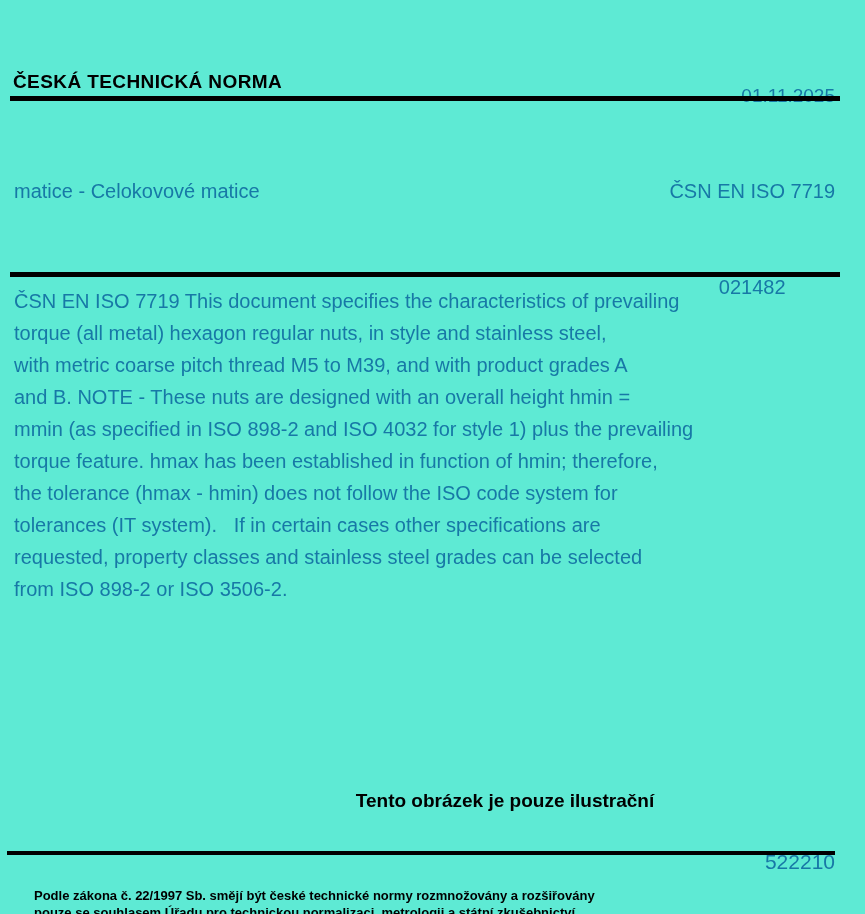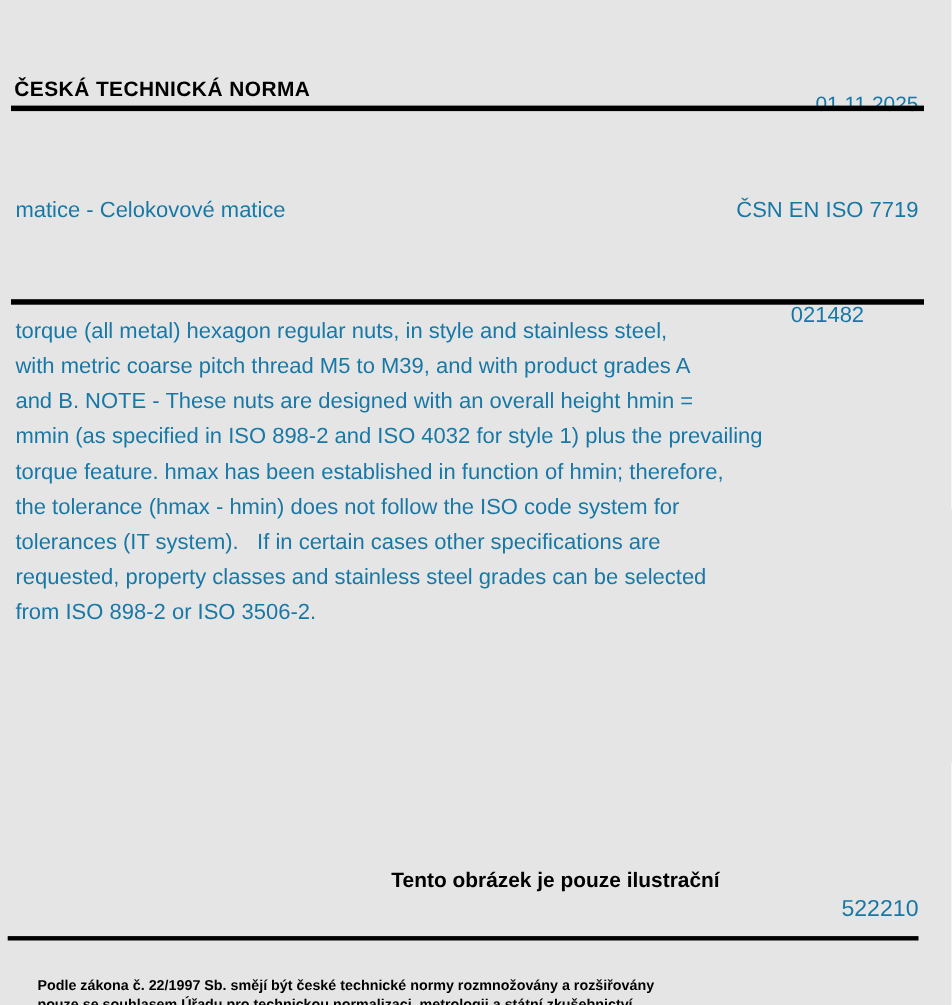--- a/index.html
+++ b/index.html
@@ -1,20 +1,20 @@
 <!DOCTYPE html>
 <html><head>
 <meta charset="utf-8">
 <style>
   html, body { margin: 0; padding: 0; background: #ffffff; }
   .page {
     position: relative;
     width: 865px;
     height: 914px;
-    background: #e5e5e5;
+    background: #5eead4;
     font-family: "Liberation Sans", "DejaVu Sans", sans-serif;
     overflow: hidden;
   }
   .teal { color: #1778A6; }
 
   .header-title {
     position: absolute;
     left: 13px; top: 70px;
     font-size: 19px; font-weight: bold;
     letter-spacing: 0.4px;
@@ -77,21 +77,21 @@
     font-size: 13px;
     font-weight: bold;
     color: #000000;
     line-height: 17px;
     margin-top: 28px;
   }
   .footer-legal div { white-space: pre; }
 
   .footer-number {
     position: absolute;
-    right: 30px; top: 814px;
+    right: 30px; top: 849px;
     font-size: 21px;
     line-height: 26px;
     white-space: pre;
   }
 </style>
 </head>
 <body>
 
 <div class="page">
 
@@ -106,20 +106,21 @@
   </div>
 
   <div class="subject-codes teal">
     <div>ČSN EN ISO 7719</div>
     <div>021482</div>
   </div>
 
   <div class="rule rule-mid"></div>
 
   <div class="abstract teal">
+    <div>ČSN EN ISO 7719 This document specifies the characteristics of prevailing</div>
     <div>torque (all metal) hexagon regular nuts, in style and stainless steel,</div>
     <div>with metric coarse pitch thread M5 to M39, and with product grades A</div>
     <div>and B. NOTE - These nuts are designed with an overall height hmin =</div>
     <div>mmin (as specified in ISO 898-2 and ISO 4032 for style 1) plus the prevailing</div>
     <div>torque feature. hmax has been established in function of hmin; therefore,</div>
     <div>the tolerance (hmax - hmin) does not follow the ISO code system for</div>
     <div>tolerances (IT system).   If in certain cases other specifications are</div>
     <div>requested, property classes and stainless steel grades can be selected</div>
     <div>from ISO 898-2 or ISO 3506-2.</div>
   </div>

